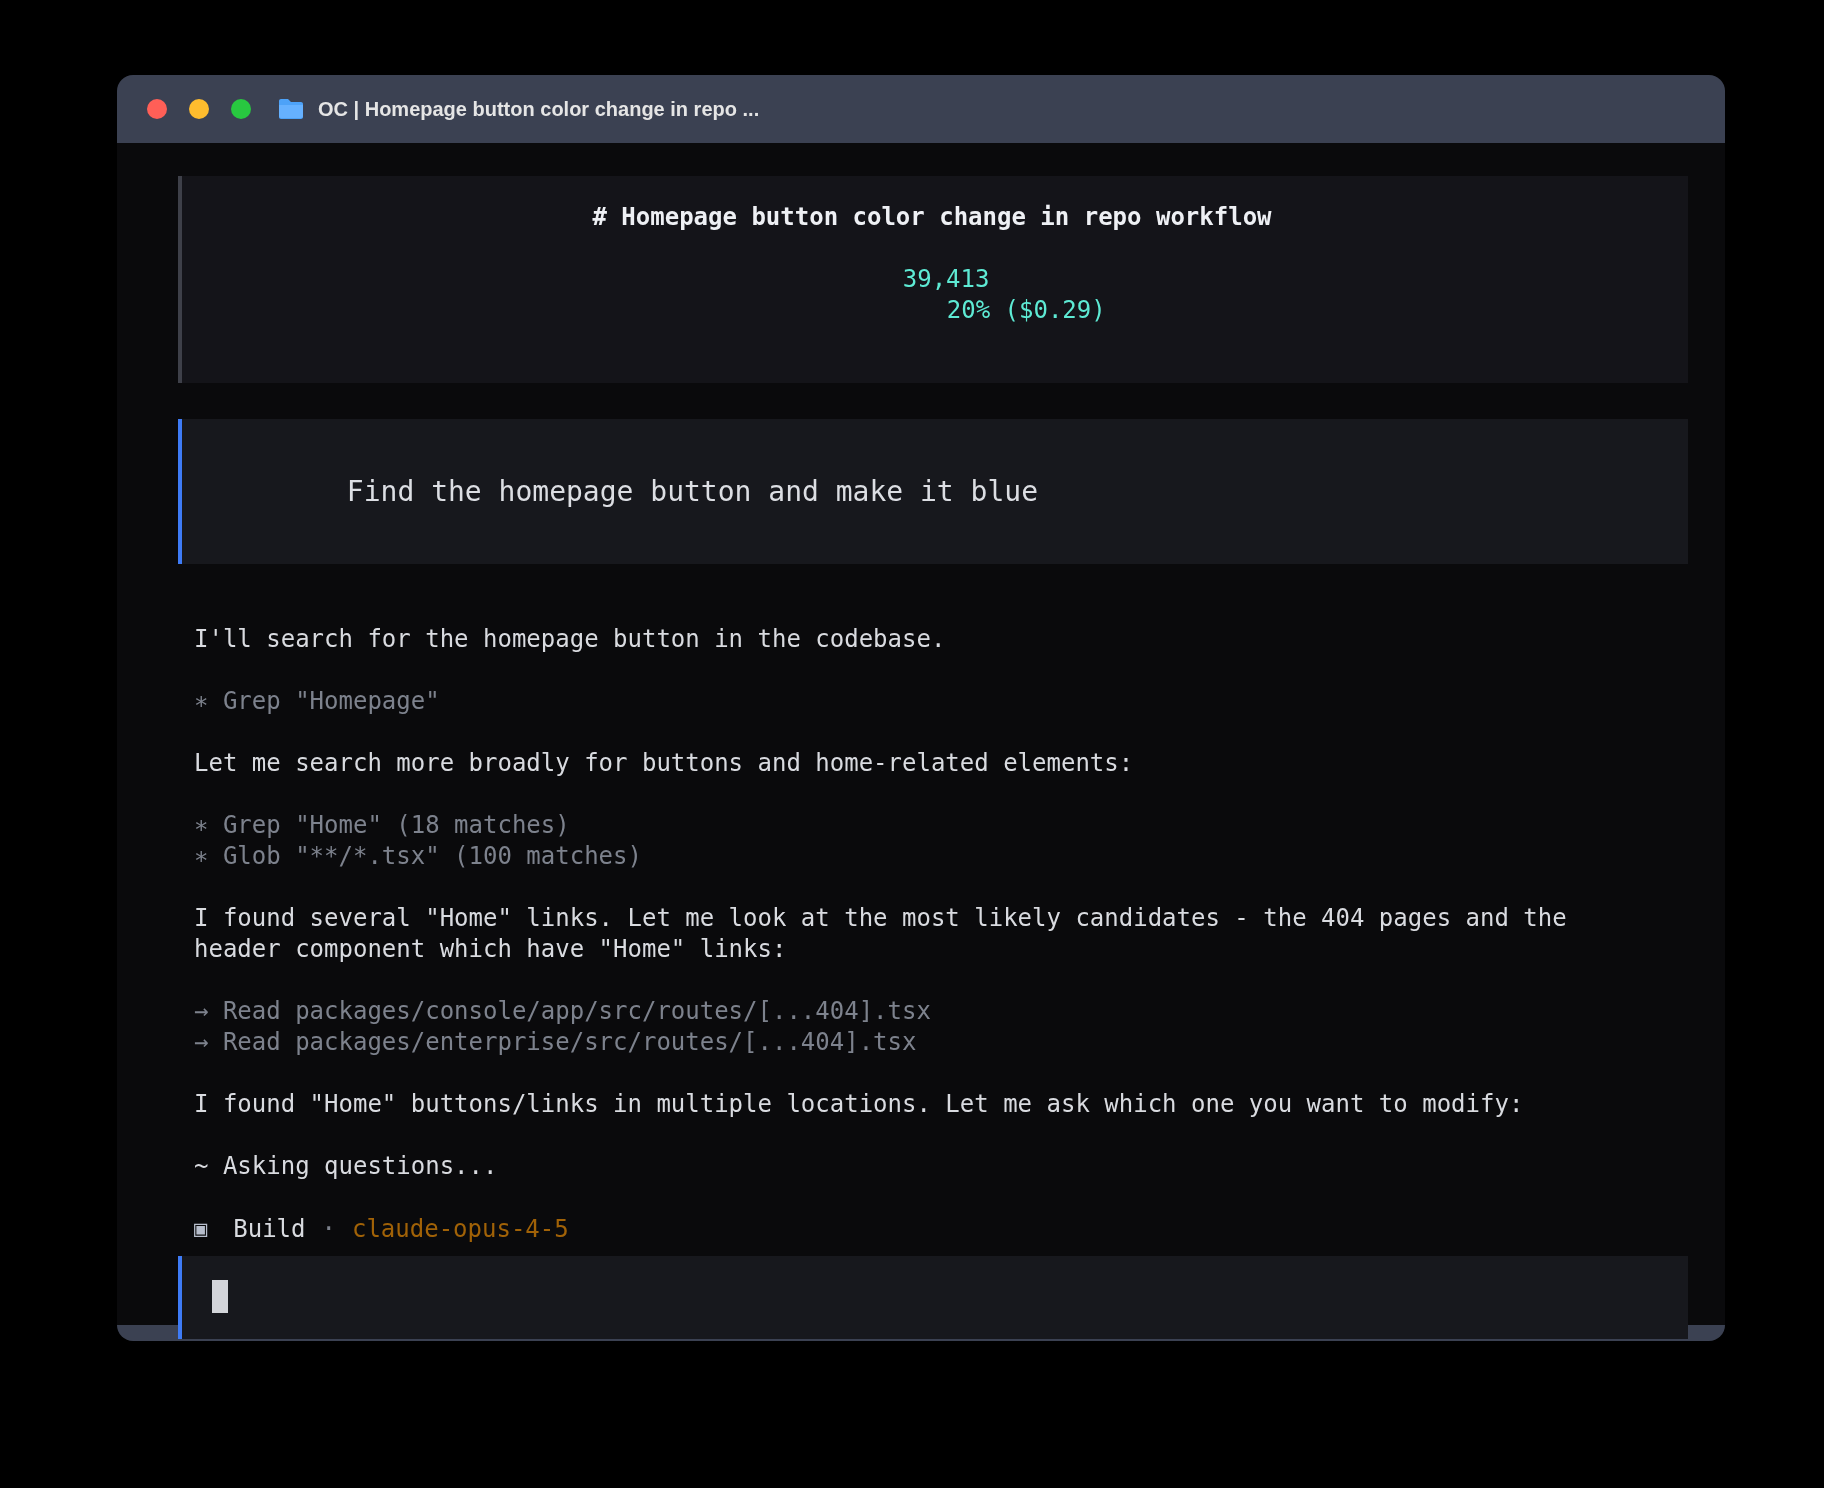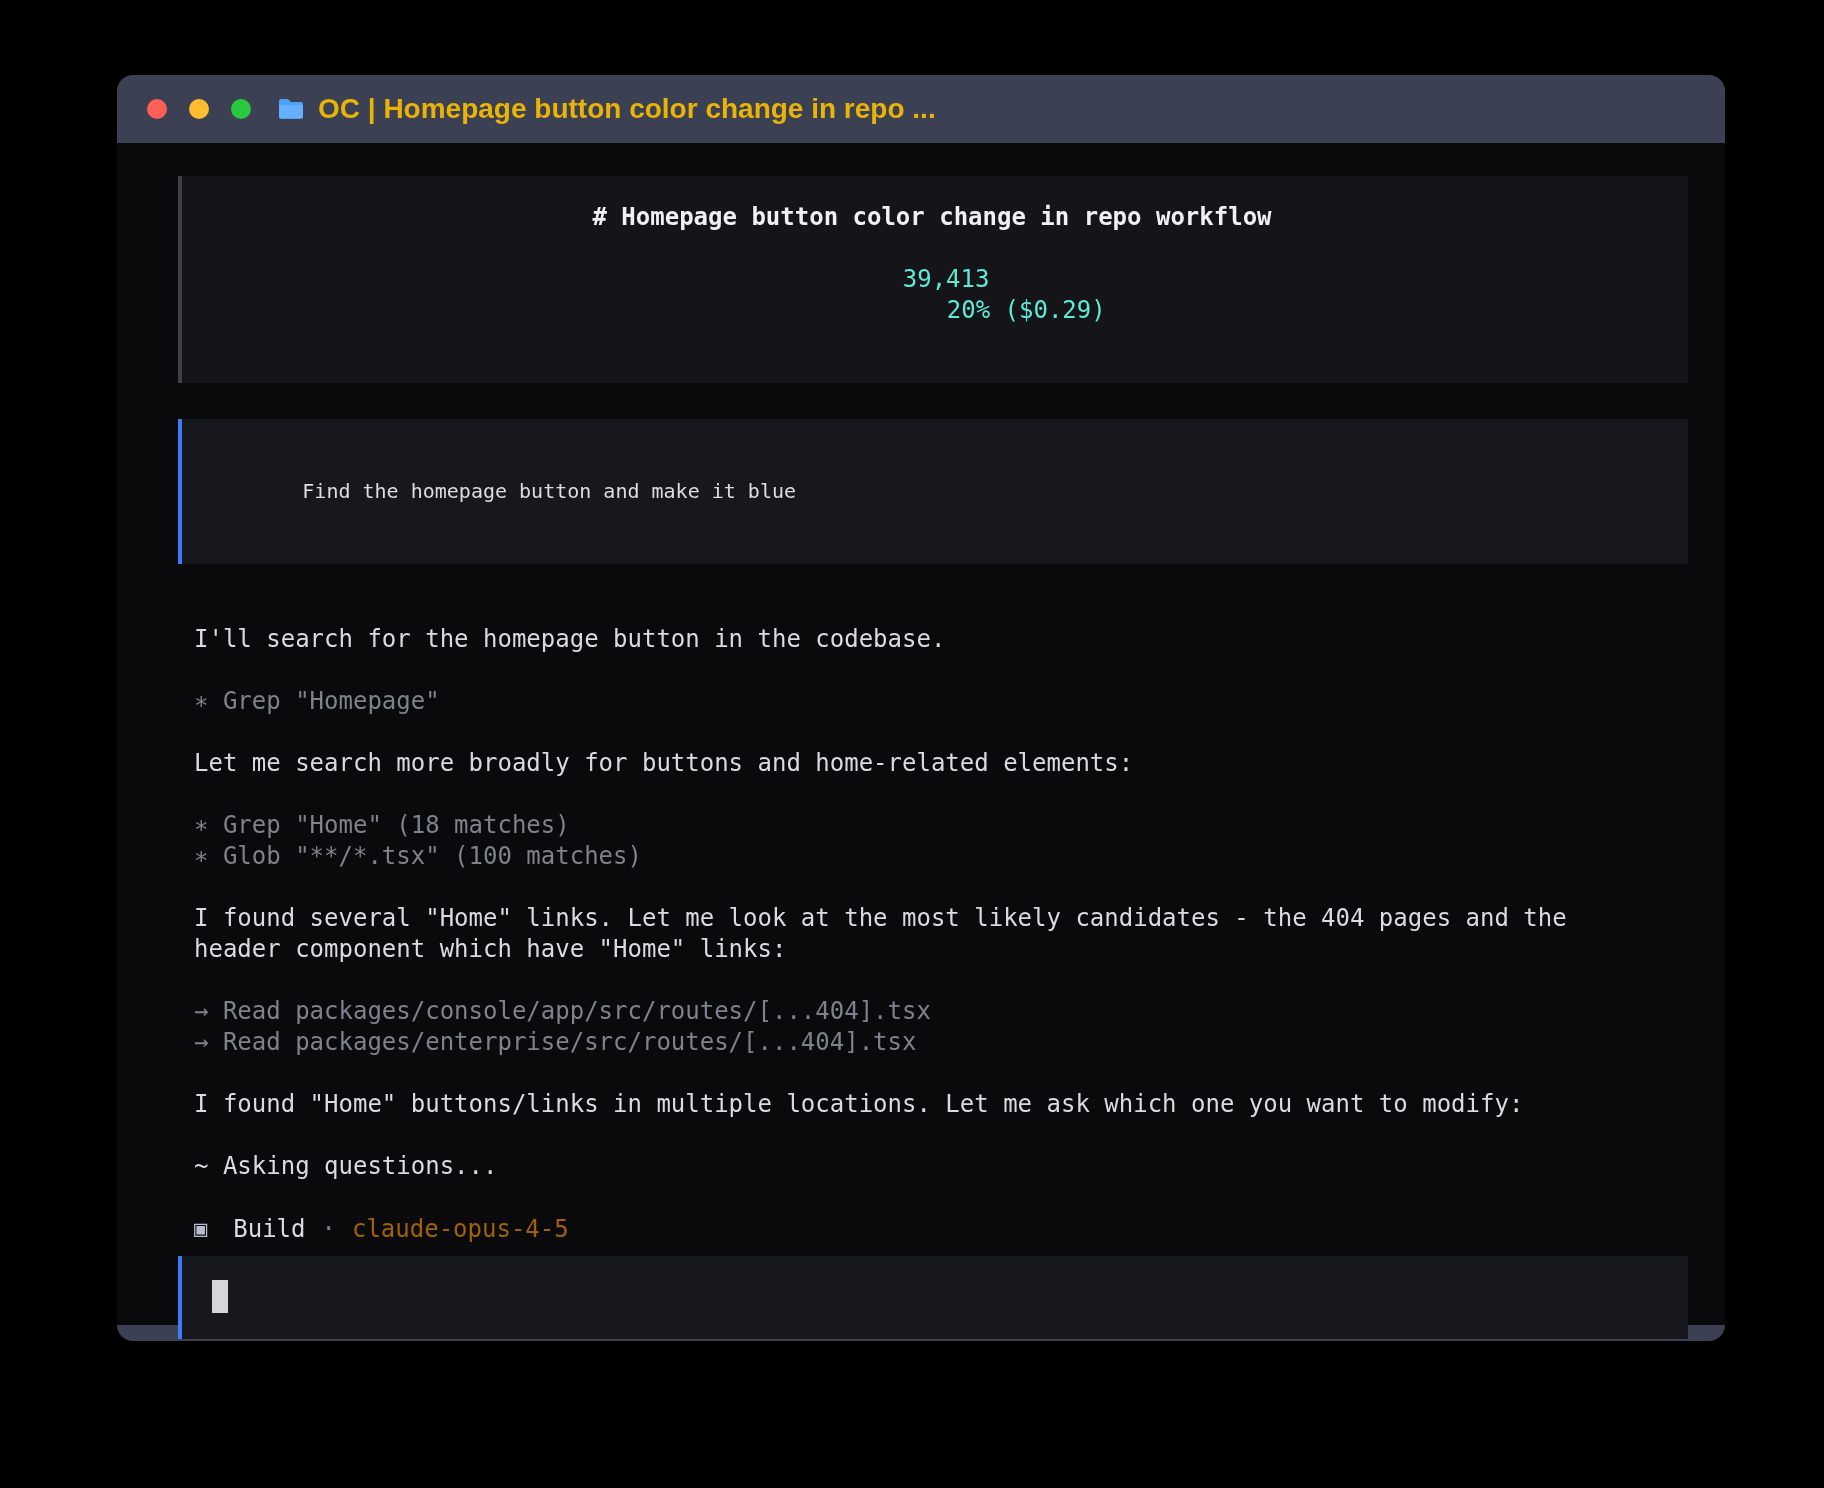--- a/index.html
+++ b/index.html
@@ -11,35 +11,35 @@
     font-family:"DejaVu Sans Mono", monospace;
   }
 
   .titlebar { height:68px; display:flex; align-items:center; padding:0 30px; }
   .lights { display:flex; gap:22px; }
   .light { width:20px; height:20px; border-radius:50%; display:inline-block; }
   .light.red { background:#ff5f57; }
   .light.yellow { background:#febc2e; }
   .light.green { background:#28c840; }
   .title-wrap { display:flex; align-items:center; margin-left:26px; gap:13px; }
-  .title { font-family:"Liberation Sans", sans-serif; font-weight:bold; font-size:28px; color:#eab308; }
+  .title { font-family:"Liberation Sans", sans-serif; font-weight:bold; font-size:20px; color:#e5e5e5; }
 
   .terminal { position:absolute; top:68px; left:0; right:0; bottom:16px; background:#0a0a0c;
               display:flex; flex-direction:column; }
   .content { flex:1; padding:33px 37px 0 61px; }
 
   .header-block { background:#141419; border-left:4px solid #3e4049;
                   padding:26px 36px 26px 30px; display:flex; justify-content:space-between;
                   align-items:center; font-size:24px; line-height:31px;flex-direction:column; }
   .hb-title { color:#eef0f4; font-weight:bold; white-space:pre; }
   .hb-meta { color:#5eead4; white-space:pre; }
   .hb-meta .usage { margin-left:44px; }
 
   .user-block { margin-top:36px; background:#17181d; border-left:4px solid #3e7bf6;
-                padding:26px 24px; font-size:20px; line-height:31px; color:#dcdee3; white-space:pre; }
+                padding:26px 30px; font-size:28px; line-height:31px; color:#dcdee3; white-space:pre; }
 
   .lines { margin-top:60px; padding-left:16px; font-size:24px; }
   .line { height:31px; line-height:31px; white-space:pre; }
   .line.t { color:#d9dbe0; }
   .line.g { color:#7d828d; }
 
   .agent-row { height:31px; display:flex; align-items:center; color:#d9dbe0; font-size:24px; }
   .agent-icon { color:#b6bdcb; margin-right:26px; font-size:22px; }
   .agent-sep { color:#7d828d; margin:0 16px; }
   .agent-model { color:#a16207; }

